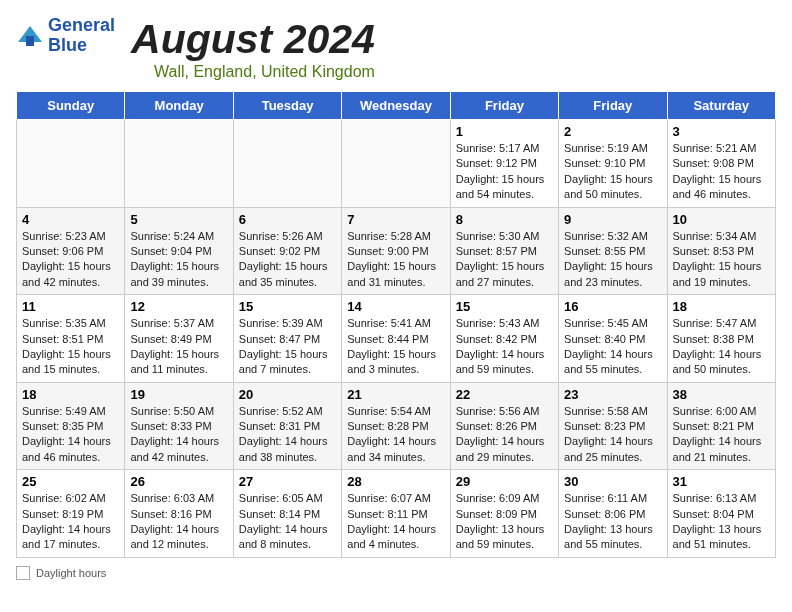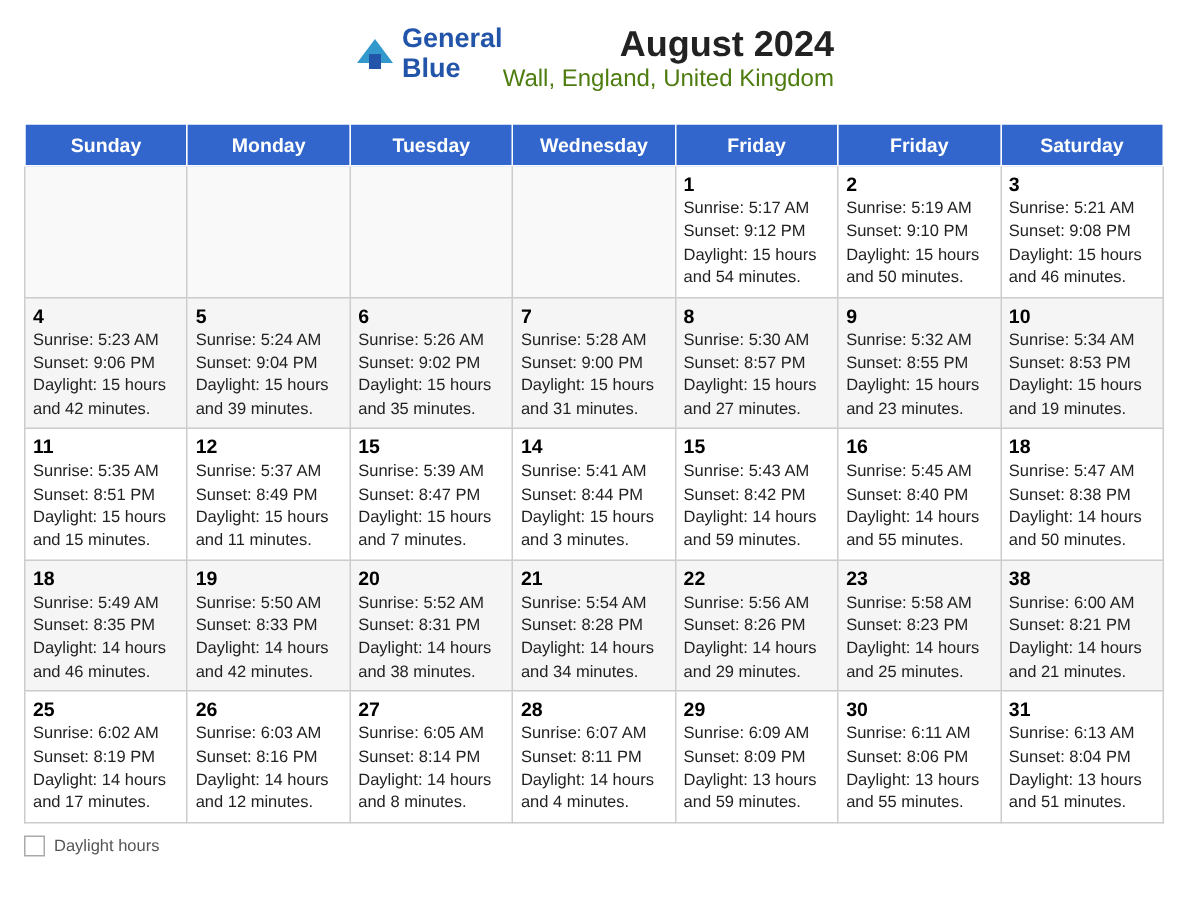--- a/index.html
+++ b/index.html
@@ -5,23 +5,24 @@
     * { box-sizing: border-box; margin: 0; padding: 0; }
     body {
       font-family: Arial, sans-serif;
       background: #fff;
       width: 792px;
       min-height: 612px;
       padding: 16px;
     }
     .header {
       display: flex;
-      justify-content: center;
+      justify-content: flex-start;
       align-items: flex-start;
-      margin-bottom: 20px;
+      margin-bottom: 10px;
+      gap: 16px;
     }
     .logo {
       display: flex;
       align-items: center;
       font-size: 18px;
       font-weight: bold;
       color: #2255aa;
     }
     .logo-text {
       line-height: 1.1;
@@ -31,23 +32,24 @@
     }
     .logo-icon {
       width: 28px;
       height: 28px;
       margin-right: 4px;
     }
     .title-block {
       text-align: right;
     }
     .month-year {
-      font-size: 24px;
+      font-size: 41px;
       font-weight: bold;
       color: #222;
+      font-style: italic;
     }
     .location {
       font-size: 16px;
       color: #4d7c0f;
     }
     .calendar {
       width: 100%;
       border-collapse: collapse;
       font-size: 11px;
     }

